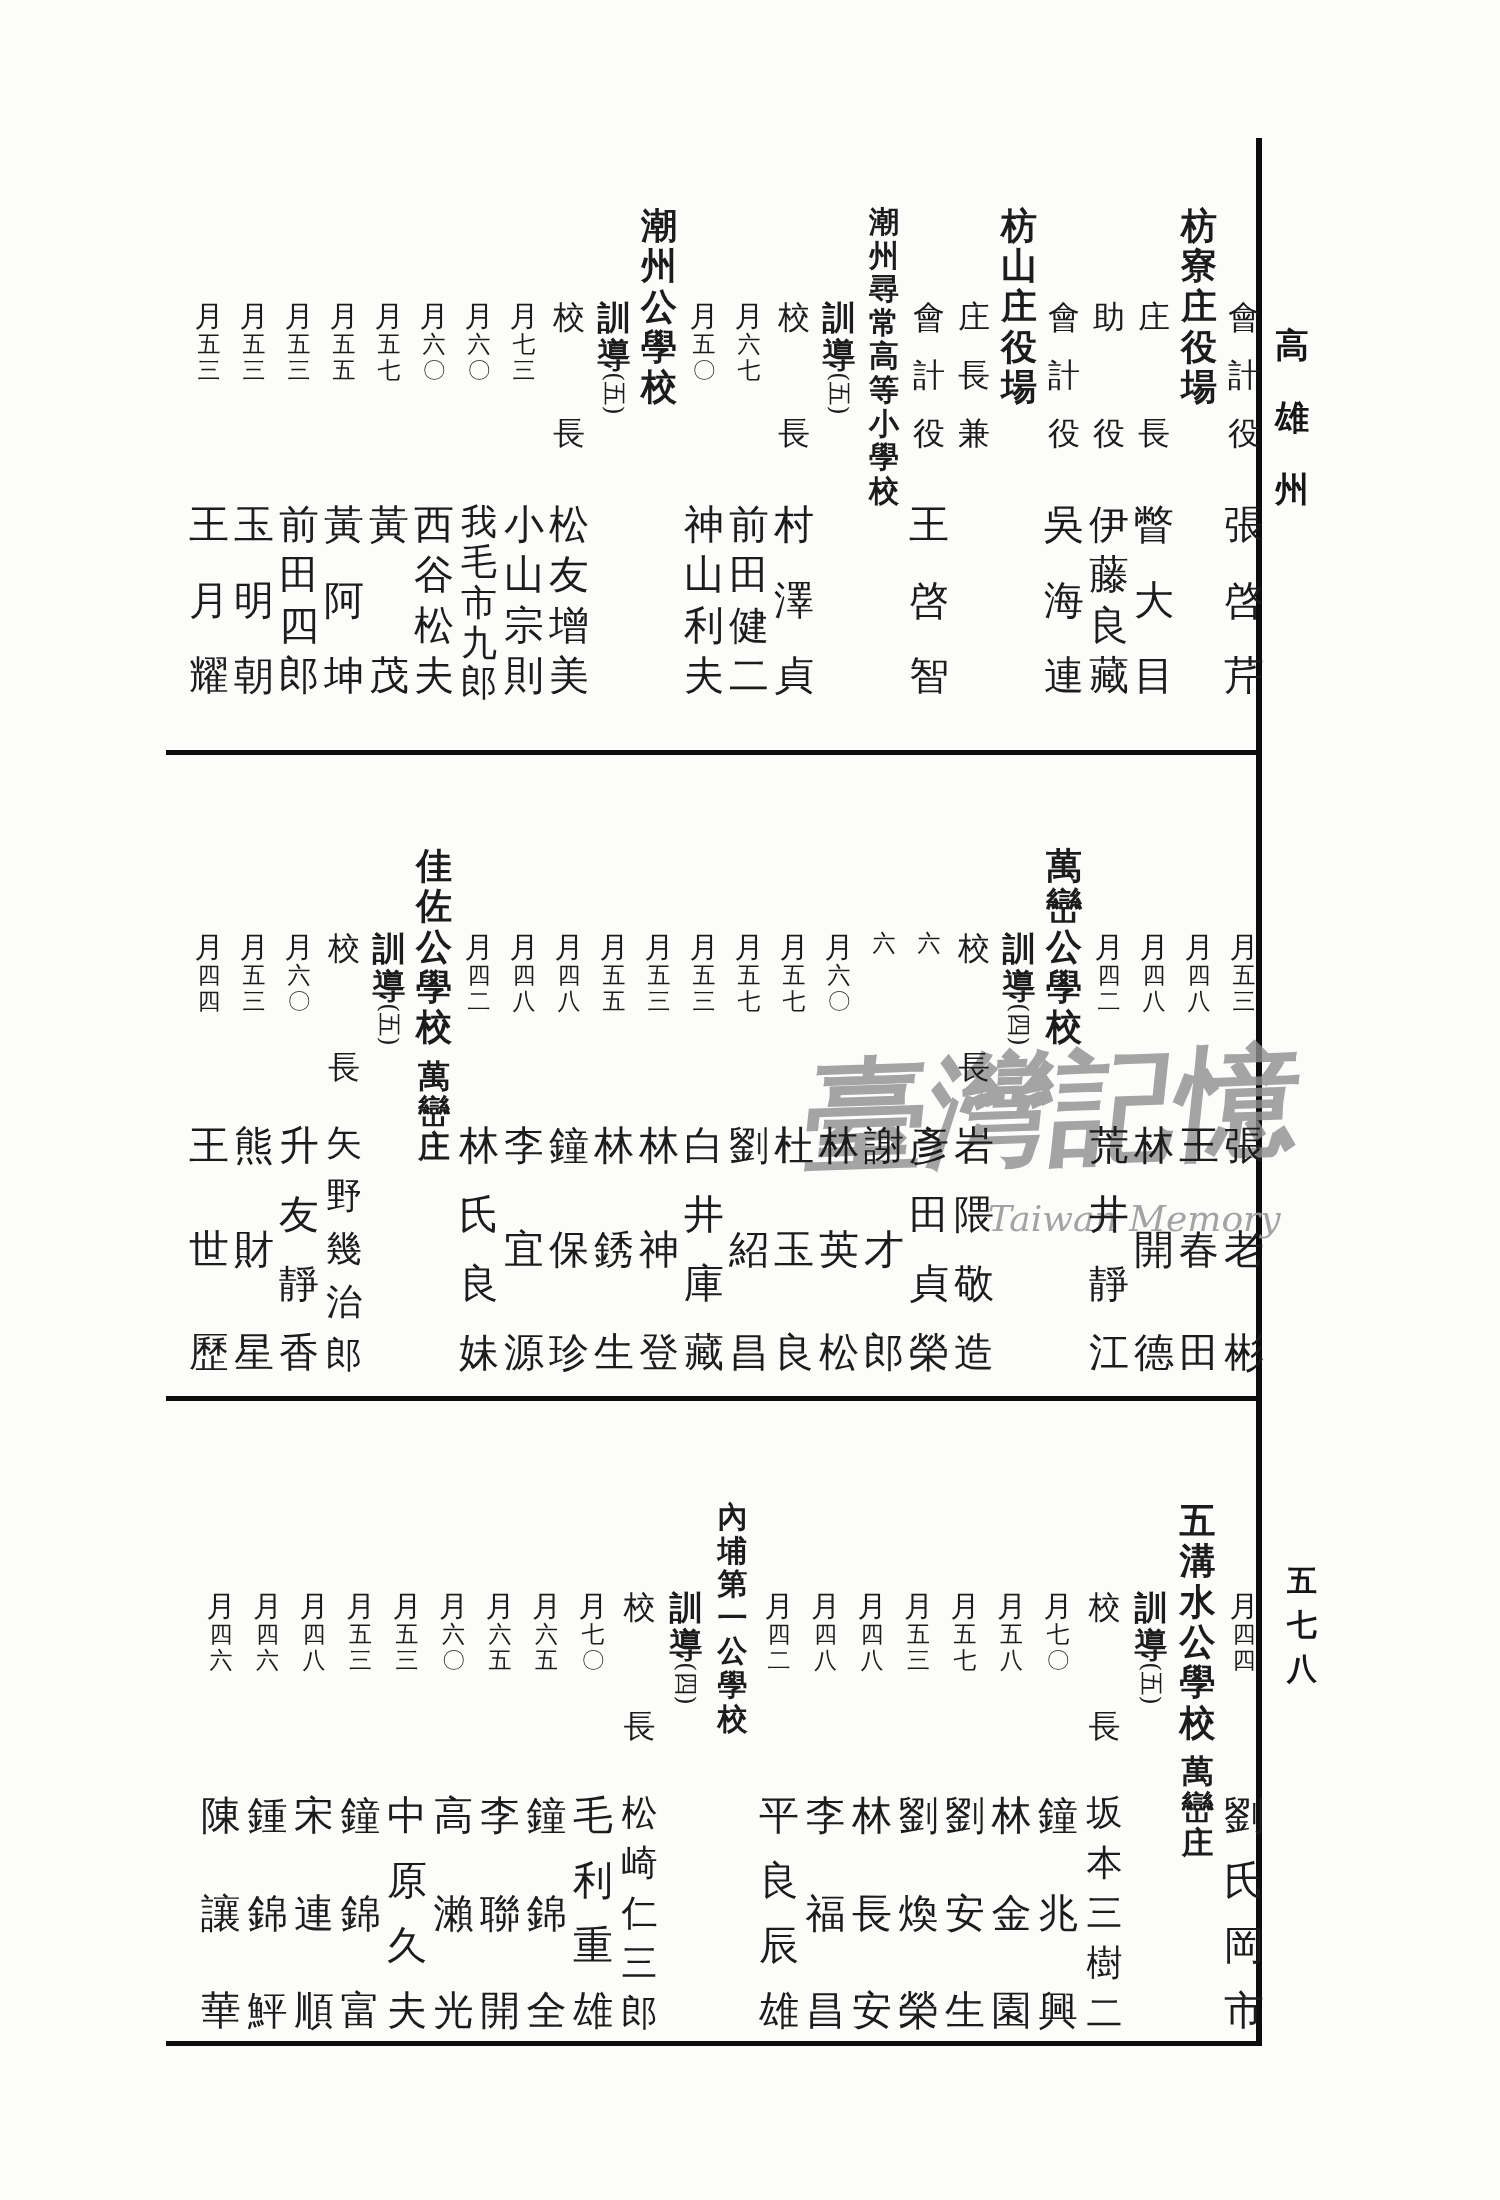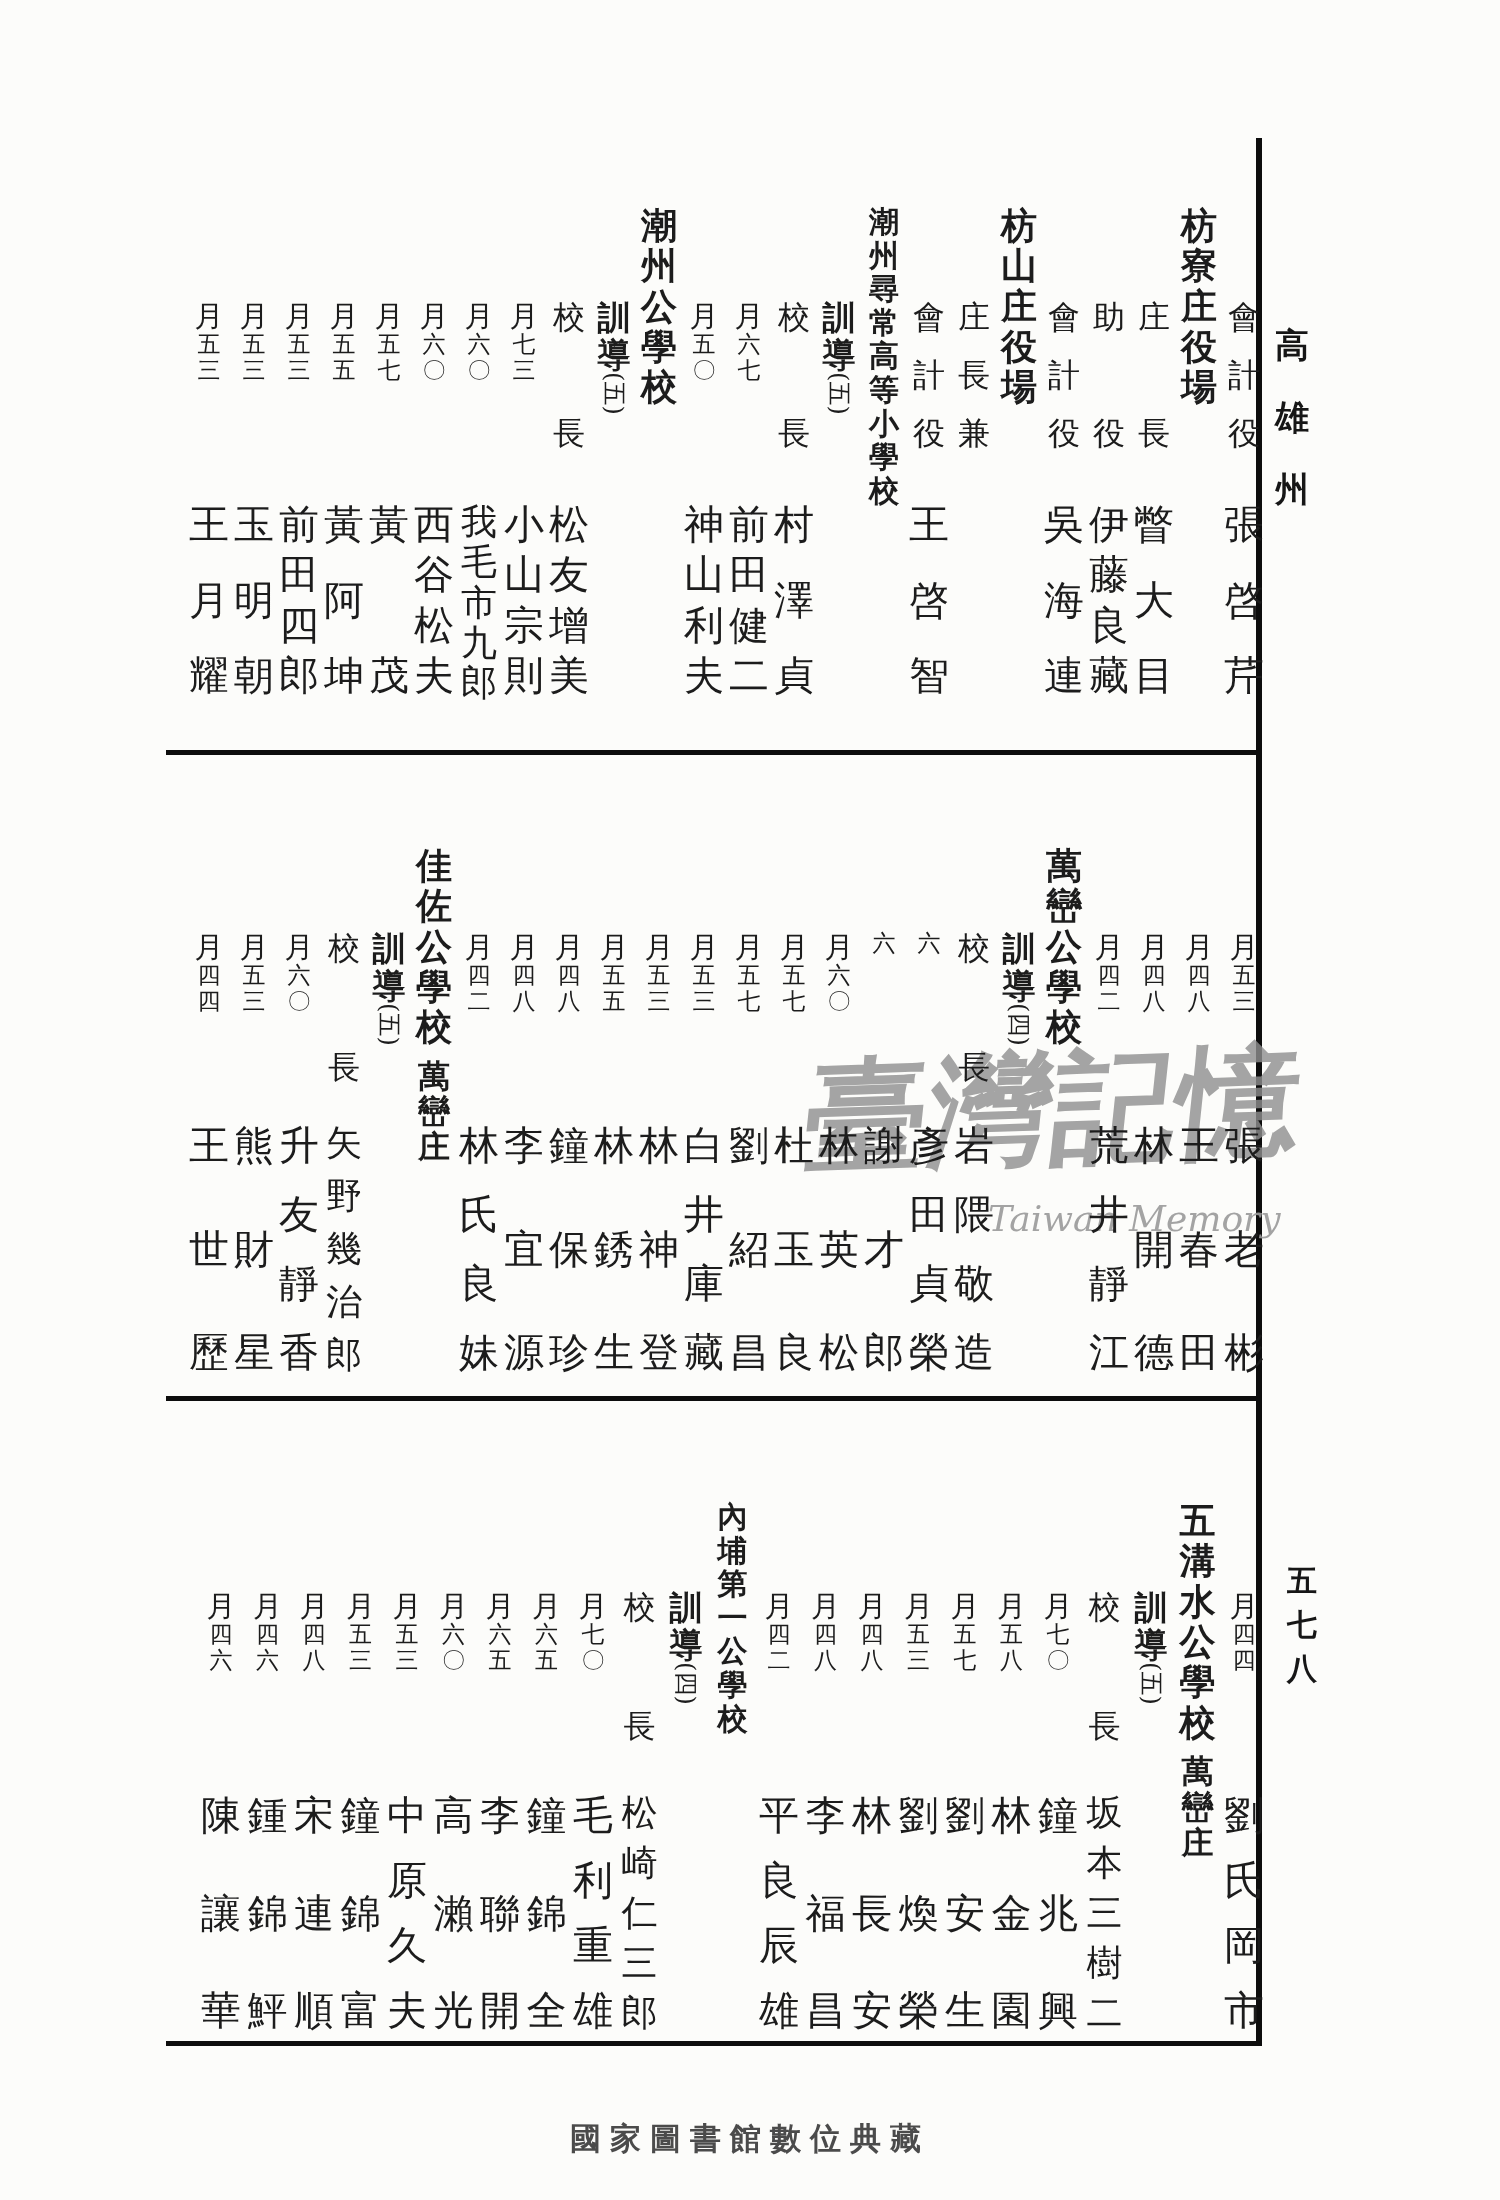--- a/index.html
+++ b/index.html
@@ -895,14 +895,13 @@
           <span style="font-size: 23px; line-height: 1.12;">六</span>
         </div>
         <div class="name-box" style="top: 388px; height: 240px;">
           <span style="font-size: 40px; line-height: 1.12;">陳</span>
           <span style="font-size: 40px; line-height: 1.12;">讓</span>
           <span style="font-size: 40px; line-height: 1.12;">華</span>
         </div>
       </div>
     </div>
 
-  <div id="footer-caption">國家圖書館數位典藏</div>
 </div>
 
 </body></html>

